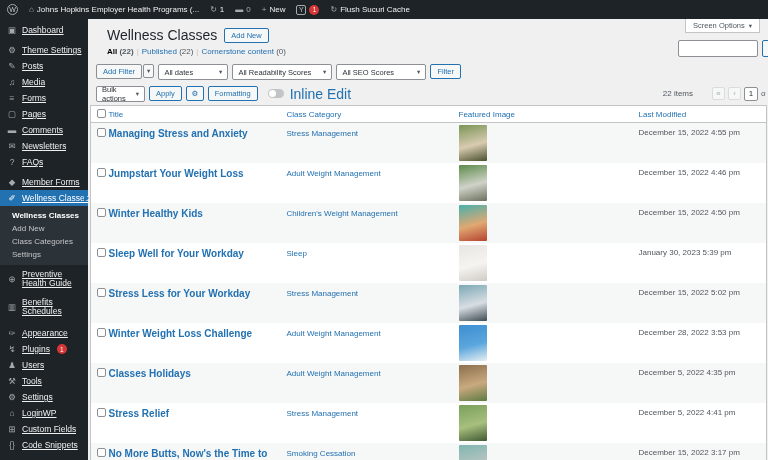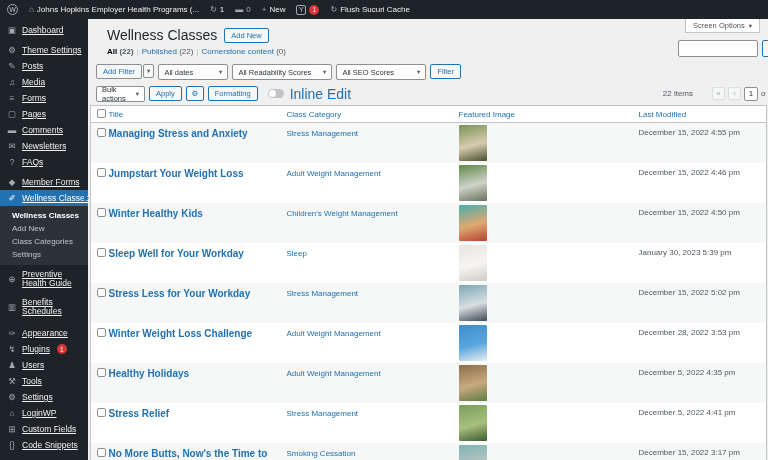--- a/index.html
+++ b/index.html
@@ -341,21 +341,21 @@
             <td class="check"><span class="cb"></span></td>
             <td><a class="row-title">Winter Weight Loss Challenge</a></td>
             <td><a class="row-cat">Adult Weight Management</a></td>
             <td class="col-img">
               <div class="thumb" style="background: linear-gradient(165deg, rgb(61, 143, 209) 0%, rgb(90, 166, 221) 55%, rgb(232, 238, 242) 100%);"></div>
             </td>
             <td class="col-date">December 28, 2022 3:53 pm</td>
           </tr>
           <tr>
             <td class="check"><span class="cb"></span></td>
-            <td><a class="row-title">Healthy Holidays</a></td>
+            <td><a class="row-title">Classes Holidays</a></td>
             <td><a class="row-cat">Adult Weight Management</a></td>
             <td class="col-img">
               <div class="thumb" style="background: linear-gradient(165deg, rgb(138, 111, 77) 0%, rgb(201, 169, 126) 55%, rgb(93, 122, 67) 100%);"></div>
             </td>
             <td class="col-date">December 5, 2022 4:35 pm</td>
           </tr>
           <tr>
             <td class="check"><span class="cb"></span></td>
             <td><a class="row-title">Stress Relief</a></td>
             <td><a class="row-cat">Stress Management</a></td>

